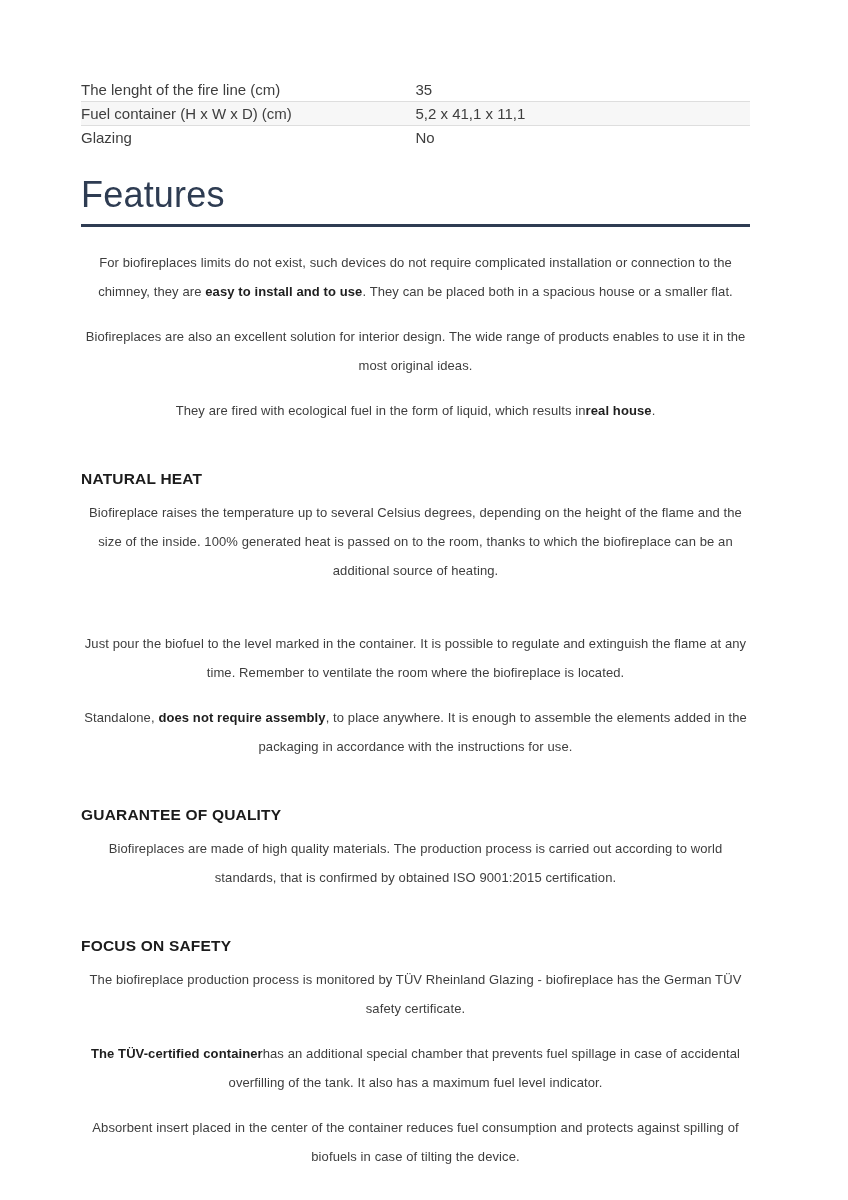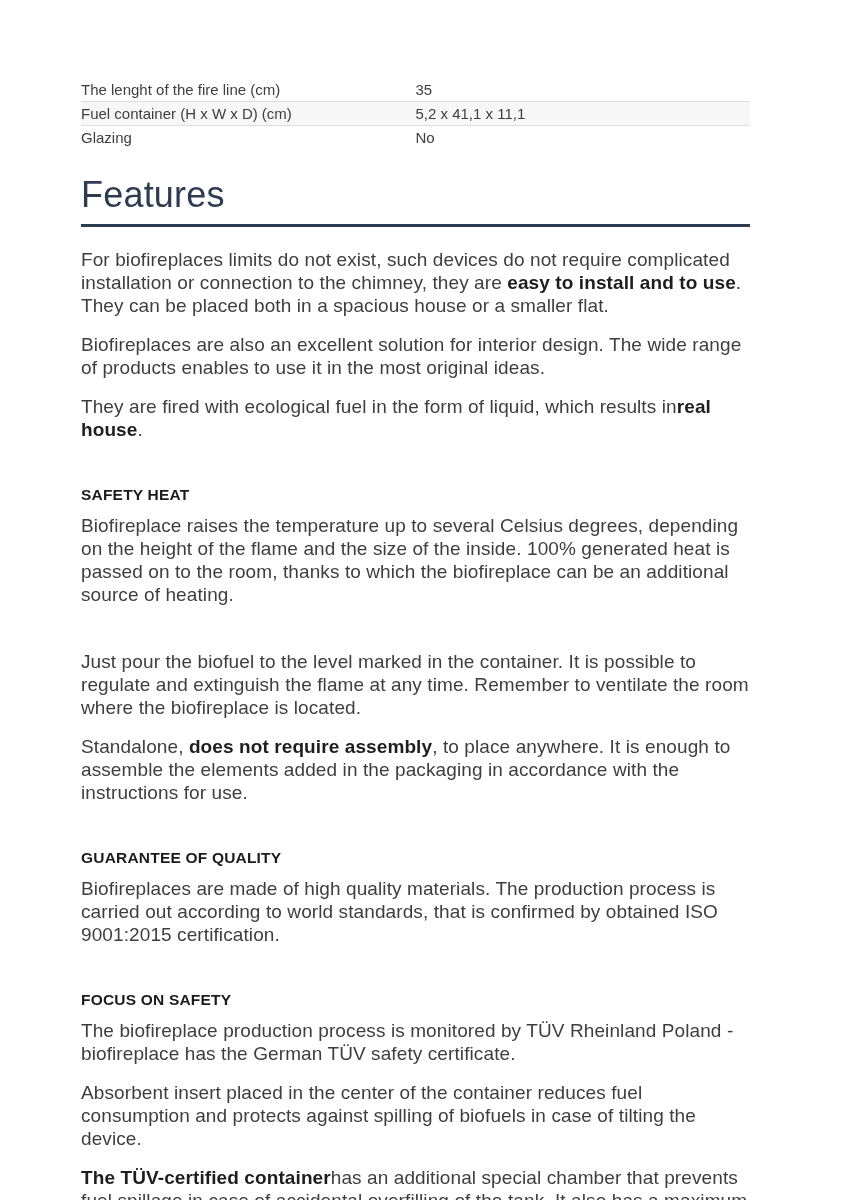--- a/index.html
+++ b/index.html
@@ -50,24 +50,25 @@
   .title-rule{
     height:3px;
     background:var(--accent);
     border:none;
     margin:8px 0 21px;
   }
 
   
   .body-p{
     margin:0 0 16px;
-    font-size:19px;
-    line-height:23px;
+    font-size:13px;
+    line-height:29px;
     letter-spacing:0.1px;
     color:var(--text);
+    text-align:center;
   }
   .body-p strong{font-weight:700;color:#1e1e1e;}
 
   
   .section{margin-top:44px;}
   .section-heading{
     margin:0;
     font-size:15.5px;
     font-weight:700;
     line-height:19px;
@@ -102,32 +103,32 @@
   <hr class="title-rule">
 
   <div>
       <p class="body-p">For biofireplaces limits do not exist, such devices do not require complicated installation or connection to the chimney, they are <strong>easy to install and to use</strong>. They can be placed both in a spacious house or a smaller flat.</p>
       <p class="body-p">Biofireplaces are also an excellent solution for interior design. The wide range of products enables to use it in the most original ideas.</p>
       <p class="body-p">They are fired with ecological fuel in the form of liquid, which results in<strong>real house</strong>.</p>
     </div>
 
   <div>
       <section class="section">
-        <h3 class="section-heading">SAFETY HEAT</h3>
+        <h3 class="section-heading">NATURAL HEAT</h3>
         <p class="body-p">Biofireplace raises the temperature up to several Celsius degrees, depending on the height of the flame and the size of the inside. 100% generated heat is passed on to the room, thanks to which the biofireplace can be an additional source of heating.</p>
       </section>
       <section class="section">
         <p class="body-p">Just pour the biofuel to the level marked in the container. It is possible to regulate and extinguish the flame at any time. Remember to ventilate the room where the biofireplace is located.</p>
         <p class="body-p">Standalone, <strong>does not require assembly</strong>, to place anywhere. It is enough to assemble the elements added in the packaging in accordance with the instructions for use.</p>
       </section>
       <section class="section">
         <h3 class="section-heading">GUARANTEE OF QUALITY</h3>
         <p class="body-p">Biofireplaces are made of high quality materials. The production process is carried out according to world standards, that is confirmed by obtained ISO 9001:2015 certification.</p>
       </section>
       <section class="section">
         <h3 class="section-heading">FOCUS ON SAFETY</h3>
-        <p class="body-p">The biofireplace production process is monitored by TÜV Rheinland Poland - biofireplace has the German TÜV safety certificate.</p>
+        <p class="body-p">The biofireplace production process is monitored by TÜV Rheinland Glazing - biofireplace has the German TÜV safety certificate.</p>
+        <p class="body-p"><strong>The TÜV-certified container</strong>has an additional special chamber that prevents fuel spillage in case of accidental overfilling of the tank. It also has a maximum fuel level indicator.</p>
         <p class="body-p">Absorbent insert placed in the center of the container reduces fuel consumption and protects against spilling of biofuels in case of tilting the device.</p>
-        <p class="body-p"><strong>The TÜV-certified container</strong>has an additional special chamber that prevents fuel spillage in case of accidental overfilling of the tank. It also has a maximum fuel level indicator.</p>
       </section>
     </div>
 
 </div>
 
 </body></html>

